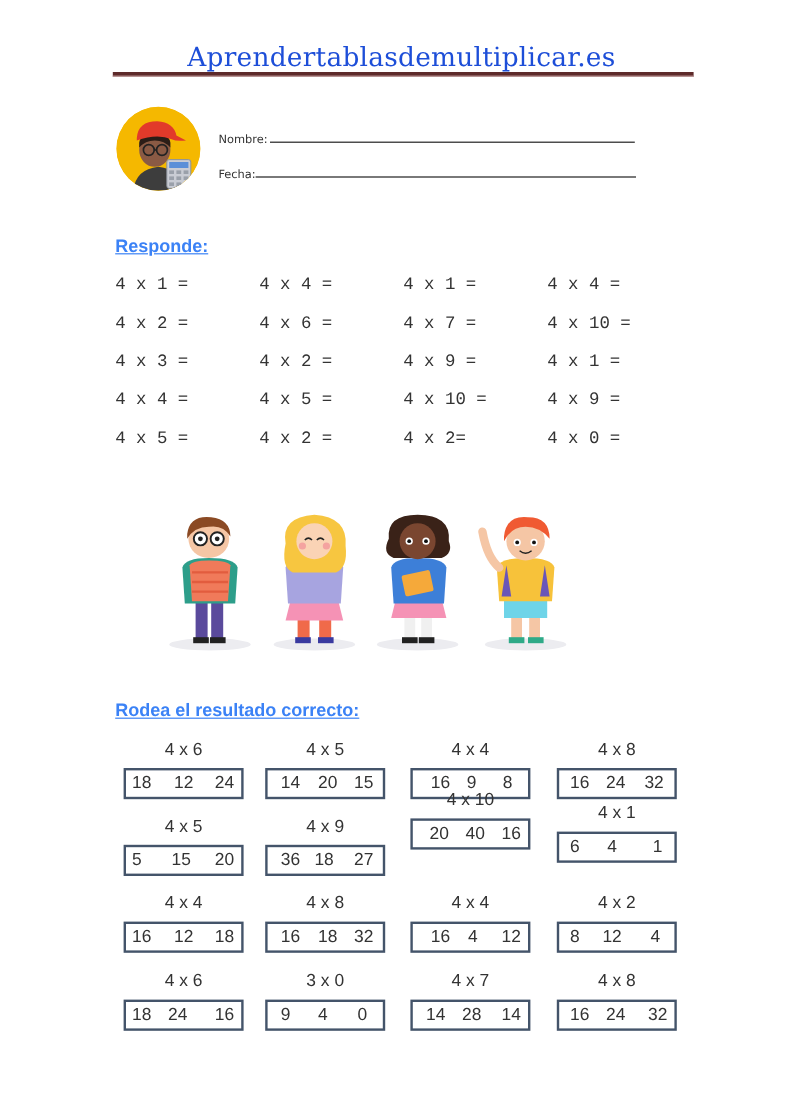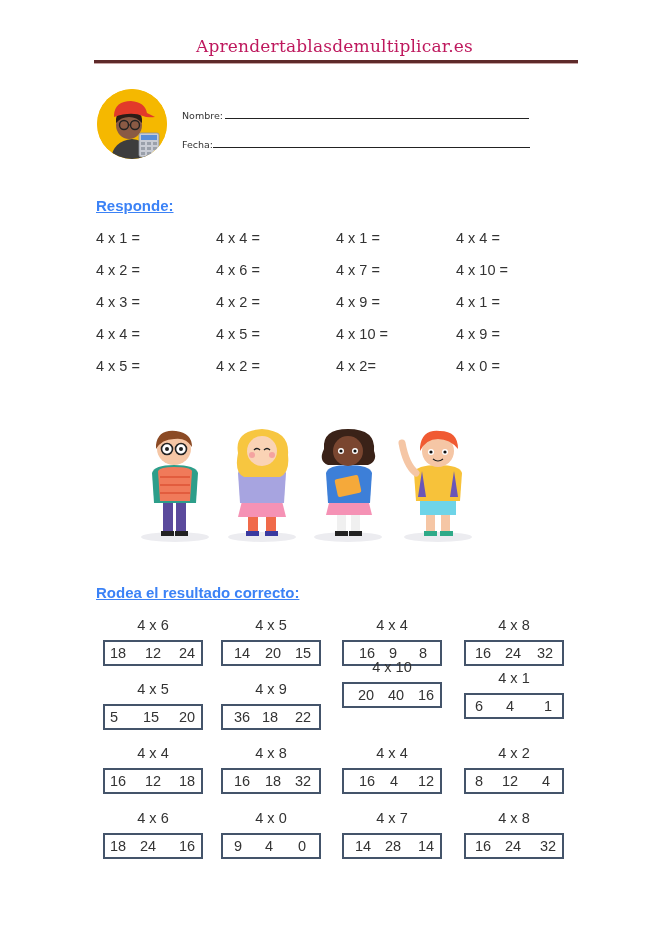--- a/index.html
+++ b/index.html
@@ -2,21 +2,21 @@
 <html><head>
   <meta charset="utf-8">
   <style>
     * { box-sizing: border-box; margin: 0; padding: 0; }
     html, body { width: 669px; height: 932px; background: #ffffff; overflow: hidden; }
     body { position: relative; font-family: "Liberation Sans", sans-serif; color: #222; }
 
     .site-title {
       position: absolute; left: 0; top: 36px; width: 669px;
       text-align: center; font-family: "DejaVu Serif", serif;
-      font-size: 17px; color: #be185d; letter-spacing: 0.2px;
+      font-size: 22px; color: #1d4ed8; letter-spacing: 0.2px;
     }
     .title-rule {
       position: absolute; left: 94px; top: 60px; width: 484px; height: 4px;
       background: #5e2a2a; border-bottom: 1px solid #c7a4a4;
     }
 
     .avatar {
       position: absolute; left: 97px; top: 89px; width: 70px; height: 70px;
       border-radius: 50%; background: #f5b800; overflow: hidden;
     }
@@ -30,21 +30,21 @@
     .field-fecha .line { width: 317px; }
 
     .section-heading {
       position: absolute; left: 96px; font-size: 15px; font-weight: bold;
       text-decoration: underline; color: #3b82f6;
     }
     .h-responde { top: 197px; }
     .h-rodea { top: 584px; }
 
     .resp-grid { position: absolute; left: 96px; top: 230px; }
-    .resp-row { position: absolute; left: 0; height: 20px; width: 480px; }
+    .resp-row { position: absolute; left: 0; height: 20px; width: 480px; font-family: Liberation Mono, monospace; }
     .resp-cell { position: absolute; top: 0; font-size: 14.5px; color: #333; white-space: nowrap; }
 
     .kids { position: absolute; left: 130px; top: 425px; width: 350px; height: 120px; }
     .kids svg { width: 350px; height: 120px; display: block; }
 
     .choice-block { position: absolute; width: 100px; }
     .choice-question { text-align: center; font-size: 14.5px; color: #333; height: 20px; }
     .choice-box {
       position: absolute; top: 23px; left: 0; width: 100px; height: 26px;
       border: 2px solid #44546a; background: #fff;
@@ -255,21 +255,21 @@
     <span class="choice-opt" style="left:5px;">5</span>
     <span class="choice-opt" style="left:38px;">15</span>
     <span class="choice-opt" style="left:74px;">20</span>
   </div>
 </div>
 <div class="choice-block" style="left:221px; top:681px;">
   <div class="choice-question">4 x 9</div>
   <div class="choice-box">
     <span class="choice-opt" style="left:11px;">36</span>
     <span class="choice-opt" style="left:39px;">18</span>
-    <span class="choice-opt" style="left:72px;">22</span>
+    <span class="choice-opt" style="left:72px;">27</span>
   </div>
 </div>
 <div class="choice-block" style="left:342px; top:659px;">
   <div class="choice-question">4 x 10</div>
   <div class="choice-box">
     <span class="choice-opt" style="left:14px;">20</span>
     <span class="choice-opt" style="left:44px;">40</span>
     <span class="choice-opt" style="left:74px;">16</span>
   </div>
 </div>
@@ -317,21 +317,21 @@
 
 <div class="choice-block" style="left:103px; top:810px;">
   <div class="choice-question">4 x 6</div>
   <div class="choice-box">
     <span class="choice-opt" style="left:5px;">18</span>
     <span class="choice-opt" style="left:35px;">24</span>
     <span class="choice-opt" style="left:74px;">16</span>
   </div>
 </div>
 <div class="choice-block" style="left:221px; top:810px;">
-  <div class="choice-question">4 x 0</div>
+  <div class="choice-question">3 x 0</div>
   <div class="choice-box">
     <span class="choice-opt" style="left:11px;">9</span>
     <span class="choice-opt" style="left:42px;">4</span>
     <span class="choice-opt" style="left:75px;">0</span>
   </div>
 </div>
 <div class="choice-block" style="left:342px; top:810px;">
   <div class="choice-question">4 x 7</div>
   <div class="choice-box">
     <span class="choice-opt" style="left:11px;">14</span>

